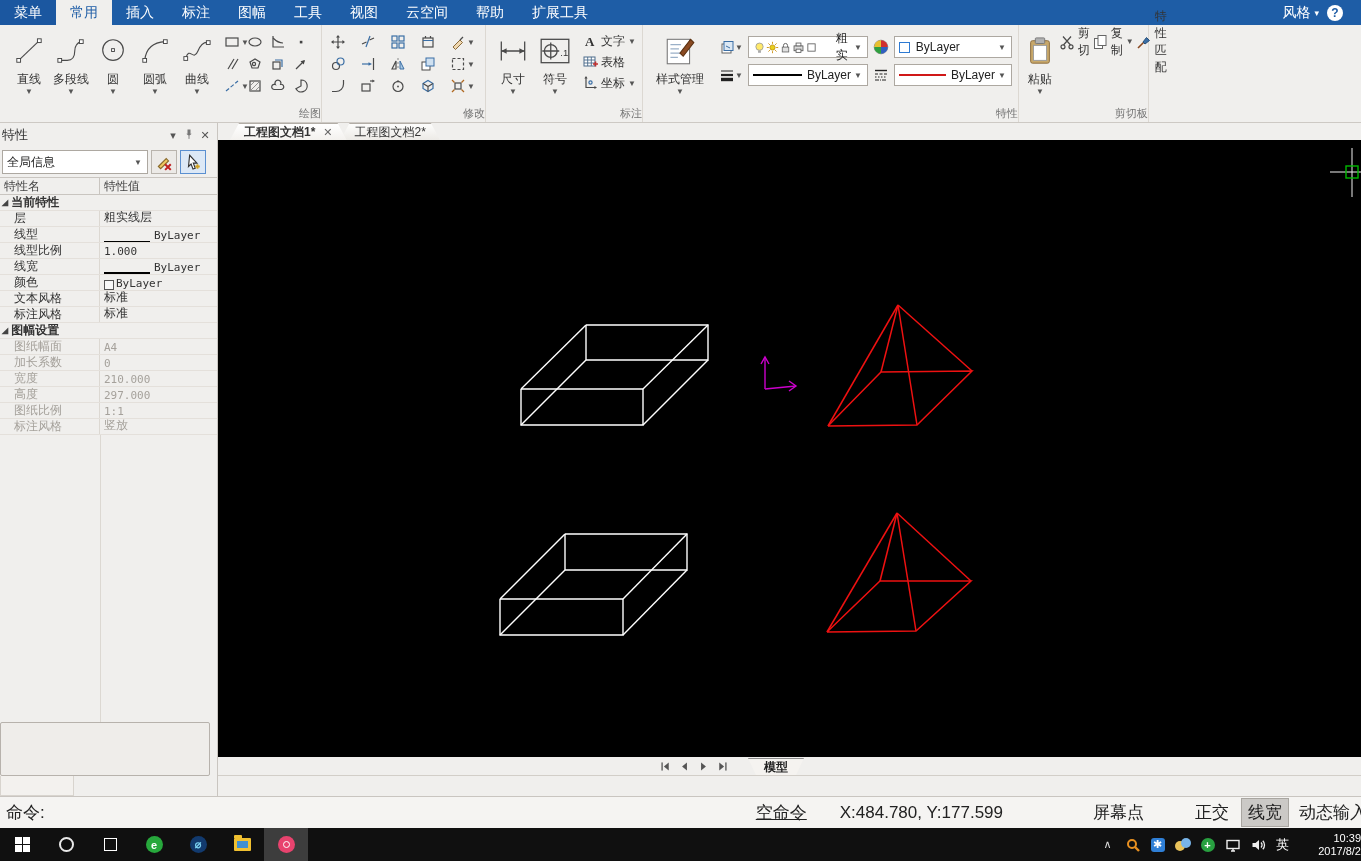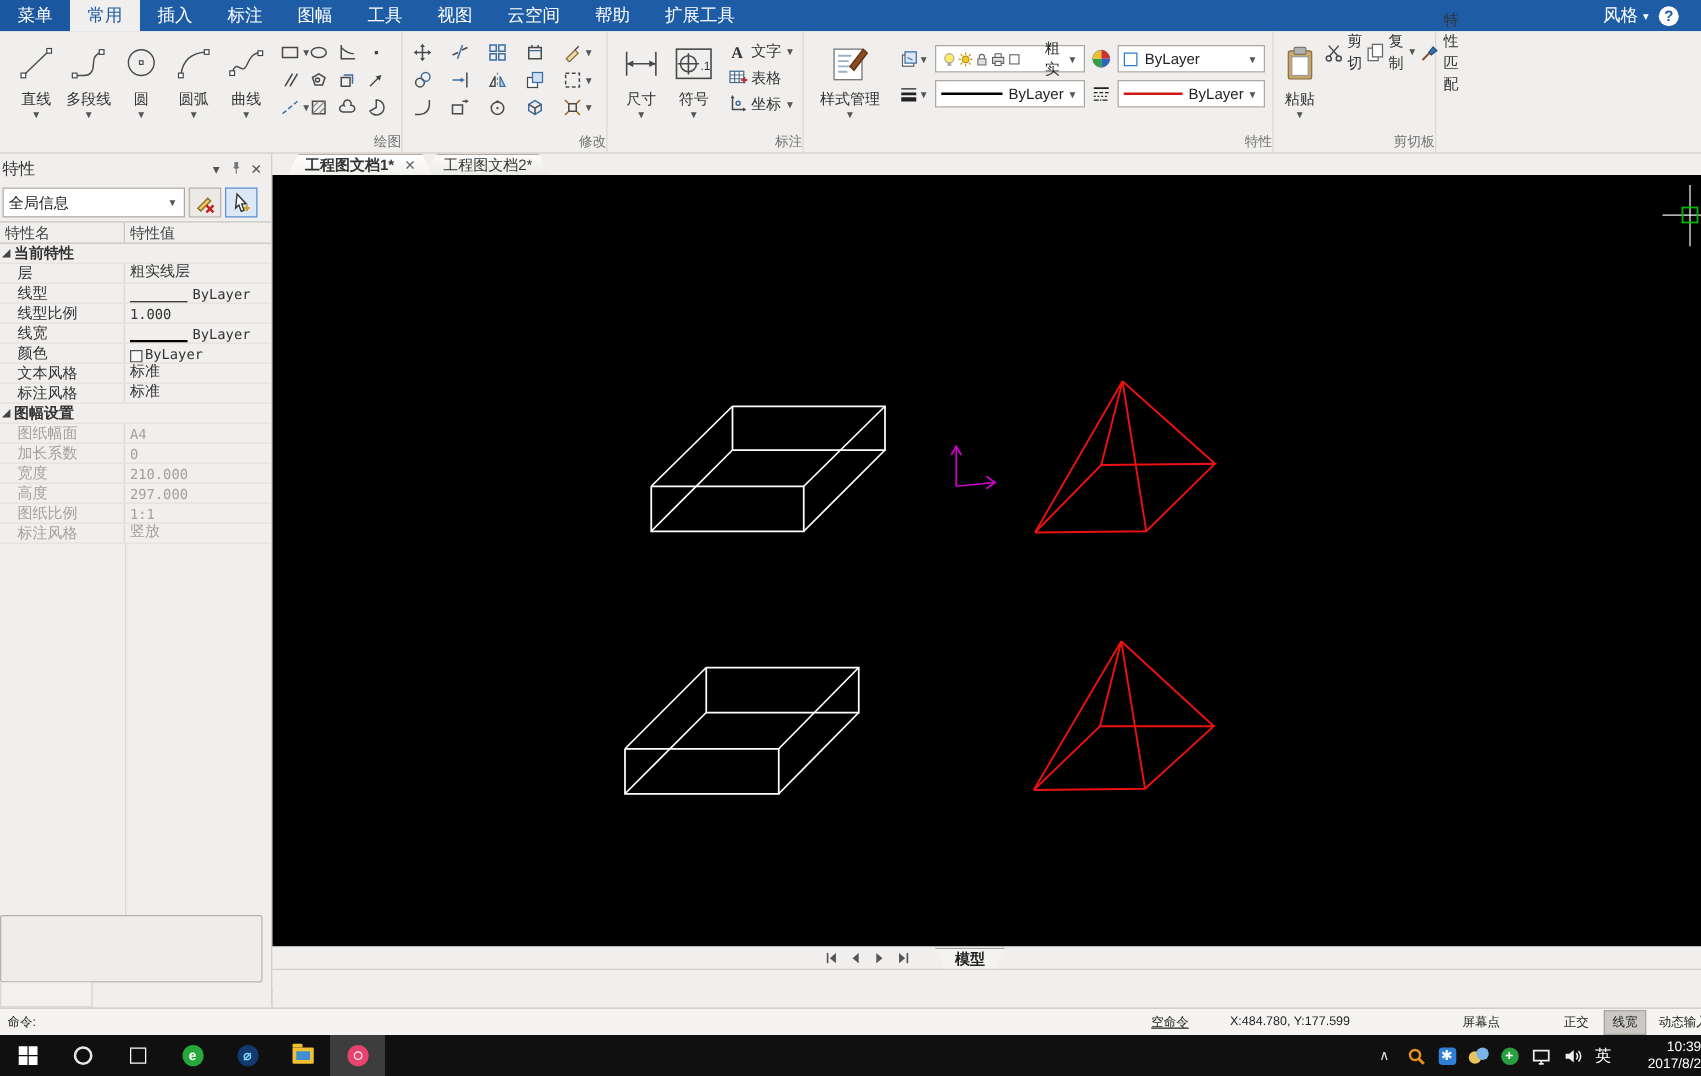--- a/index.html
+++ b/index.html
@@ -107,22 +107,22 @@
   .modelbar { height:18px; background:#f0efed; display:flex; align-items:flex-end; flex:none; }
   .navbtns { display:flex; align-items:center; margin-left:440px; gap:4px; height:100%; }
   .navbtn { width:15px; height:14px; display:flex; align-items:center; justify-content:center; }
   .modeltab { margin-left:18px; height:17px; padding:0 16px; font-size:12px; color:#222;
     background:#f5f3f0; display:flex; align-items:center;
     clip-path:polygon(0 0, 100% 0, calc(100% - 8px) 100%, 8px 100%);
     border-top:1px solid #8d8d8d; font-weight:bold; }
   .graystrip { height:15px; background:#f0efed; border-top:1px solid #d2cec8; flex:none; }
 
   
-  .cmdbar { height:22px; background:#f5f4f2; border-top:1px solid #c9c5c0; display:flex;
-    align-items:center; font-size:10px; color:#222; padding-left:6px; flex:none;
+  .cmdbar { height:32px; background:#f5f4f2; border-top:1px solid #c9c5c0; display:flex;
+    align-items:center; font-size:17px; color:#222; padding-left:6px; flex:none;
     overflow:hidden; white-space:nowrap; }
   .cmd-spacer { flex:1; }
   .st-item { margin-left:0; }
   .st-idle { margin-right:33px;text-decoration:underline; }
   .st-coords { margin-right:90px; }
   .st-screen { margin-right:51px; }
   .st-ortho { margin-right:12px; }
   .st-lw { background:#cbc9c6; border:1px solid #a9a6a1; padding:2px 6px; margin-right:10px; }
   .st-dyn { margin-right:-6px; }
 

